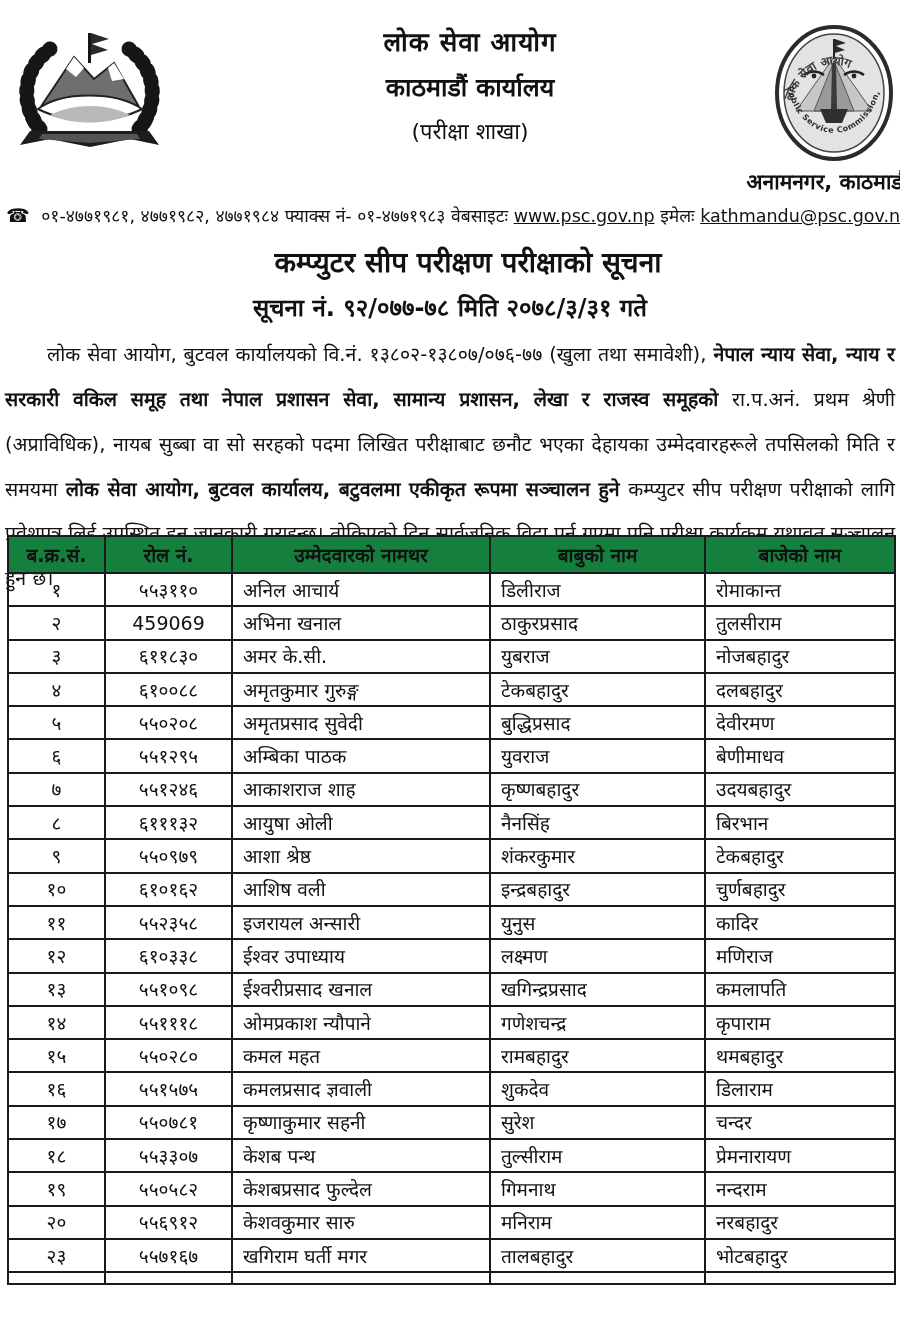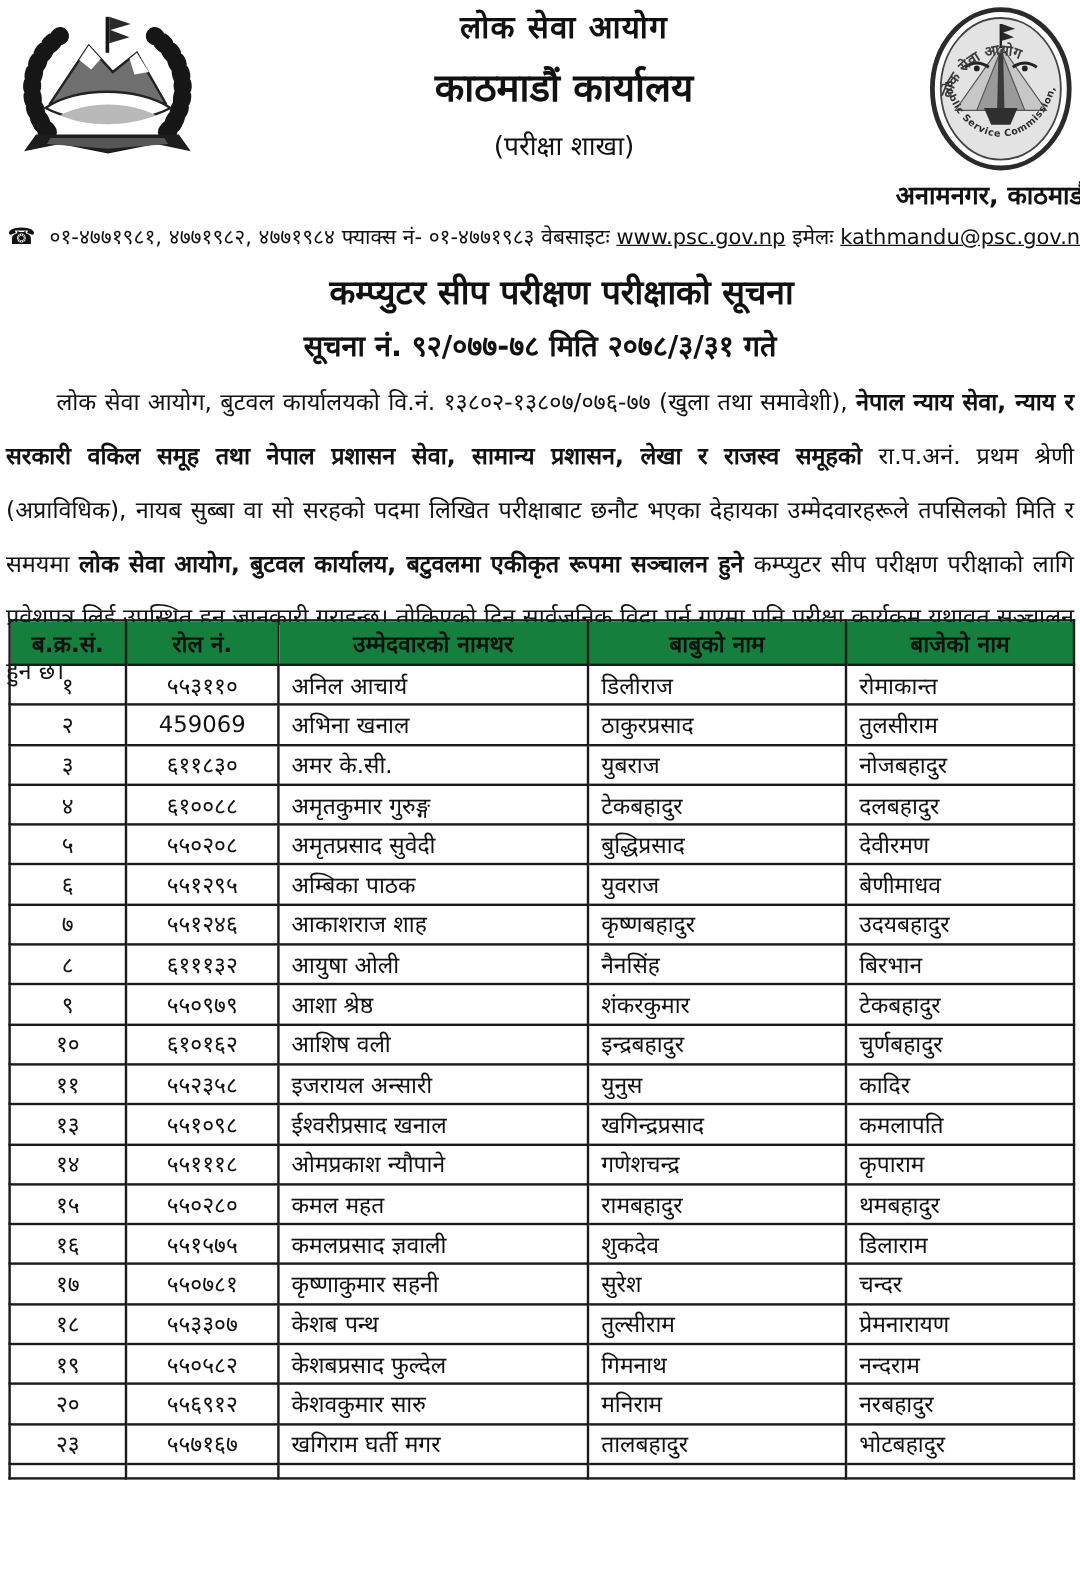--- a/index.html
+++ b/index.html
@@ -4,38 +4,38 @@
 <style>
   * { margin: 0; padding: 0; box-sizing: border-box; }
   html, body { background: #ffffff; }
   body {
     width: 900px; height: 1324px;
     position: relative;
     overflow: hidden;
     font-family: "DejaVu Sans", sans-serif;
     color: #111;
   }
-  .page { width: 900px; height: 1157px; position: relative; }
+  .page { width: 900px; height: 1157px; position: relative; margin-top: 19px; }
 
   
   .letterhead { position: relative; height: 215px; }
   .emblem-left {
     position: absolute; left: 12px; top: 8px;
     width: 155px; height: 130px;
   }
   .seal-right {
     position: absolute; right: 6px; top: 4px;
     width: 120px; height: 140px;
   }
   .head-center {
     position: absolute; left: 170px; right: 130px; top: 4px;
     text-align: center;
   }
   .org-name   { font-size: 26px; font-weight: 600; letter-spacing: 1px; }
-  .office-name{ font-size: 32px; font-weight: 800; margin-top: 10px; }
+  .office-name{ font-size: 25px; font-weight: 800; margin-top: 10px; }
   .branch     { font-size: 22px; margin-top: 12px; }
   .address-line {
     position: absolute; right: -8px; top: 148px;
     font-size: 21px; font-weight: 600; white-space: nowrap;
   }
   .contact-line {
     position: absolute; left: 6px; right: 0; top: 184px;
     font-size: 17.5px; white-space: nowrap;
   }
   .contact-line .phone-glyph { font-size: 19px; margin-right: 6px; }
@@ -259,20 +259,27 @@
           <td class="col4">चुर्णबहादुर</td>
         </tr>
         <tr>
           <td class="col0">११</td>
           <td class="col1">५५२३५८</td>
           <td class="col2">इजरायल अन्सारी</td>
           <td class="col3">युनुस</td>
           <td class="col4">कादिर</td>
         </tr>
         <tr>
+          <td class="col0">१२</td>
+          <td class="col1">६१०३३८</td>
+          <td class="col2">ईश्वर उपाध्याय</td>
+          <td class="col3">लक्ष्मण</td>
+          <td class="col4">मणिराज</td>
+        </tr>
+        <tr>
           <td class="col0">१३</td>
           <td class="col1">५५१०९८</td>
           <td class="col2">ईश्वरीप्रसाद खनाल</td>
           <td class="col3">खगिन्द्रप्रसाद</td>
           <td class="col4">कमलापति</td>
         </tr>
         <tr>
           <td class="col0">१४</td>
           <td class="col1">५५१११८</td>
           <td class="col2">ओमप्रकाश न्यौपाने</td>

